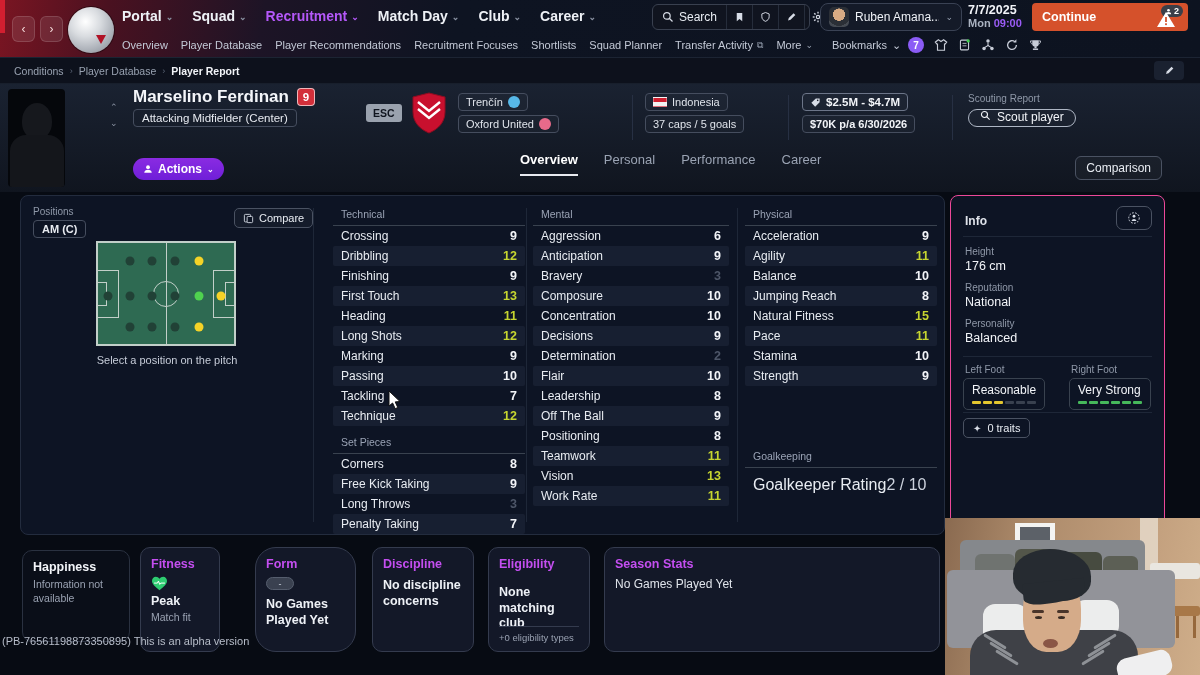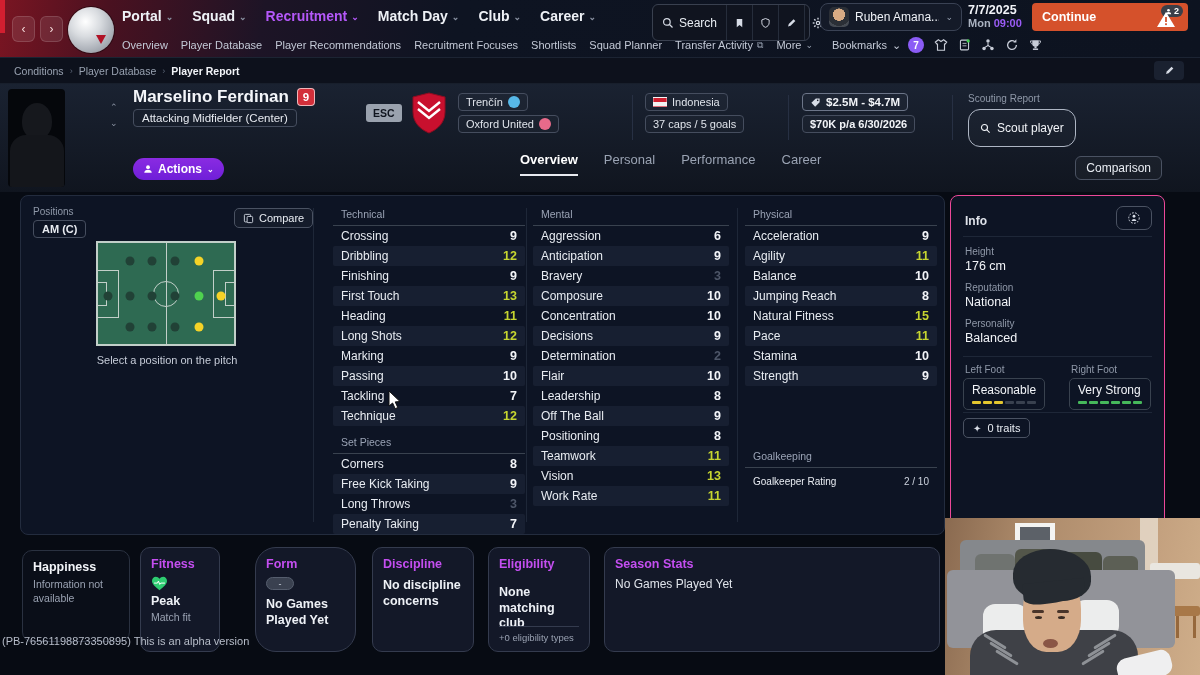--- a/index.html
+++ b/index.html
@@ -22,21 +22,21 @@
     border-left:5px solid transparent; border-right:5px solid transparent; border-top:9px solid #b01226; }
   .navrow { position:absolute; left:122px; top:0; height:32px; display:flex; align-items:center; gap:19px; }
   .nav-item { display:flex; align-items:center; gap:4px; font-size:14px; font-weight:bold; color:#eef1f6; cursor:default; }
   .nav-item .chev { font-size:9px; color:#8b93a3; transform:translateY(1px); }
   .nav-item.active { color:#b558fa; }
   .nav-item.active .chev { color:#b558fa; }
   .subnavrow { position:absolute; left:122px; top:32px; height:26px; display:flex; align-items:center; gap:13px; }
   .subnav-item { font-size:11px; color:#c3c9d6; display:flex; align-items:center; gap:4px; }
   .subnav-item .miniicon { font-size:9px; color:#9aa3b3; }
 
-  .searchpill { position:absolute; left:652px; top:4px; width:158px; height:37px; border:1px solid #39404f;
+  .searchpill { position:absolute; left:652px; top:4px; width:158px; height:26px; border:1px solid #39404f;
     border-radius:6px; background:#10141f; display:flex; align-items:center; }
   .searchpill .slot { display:flex; align-items:center; justify-content:center; height:100%; padding:0 7px;
     border-left:1px solid #262d3b; }
   .searchpill .slot:first-child { border-left:none; gap:5px; font-size:12px; color:#e8ecf2; padding:0 9px; }
   .userchip { position:absolute; left:820px; top:3px; width:142px; height:28px; border:1px solid #3a4254;
     border-radius:8px; background:#141a28; display:flex; align-items:center; gap:6px; padding:0 8px; }
   .avatar { width:20px; height:20px; border-radius:5px;
     background:radial-gradient(circle at 50% 38%, #d8ab84 0 38%, #2b2f36 39% 70%, #454a52 71%); }
   .username { font-size:12px; color:#eef1f6; white-space:nowrap; overflow:hidden; flex:1; }
   .userchip .chev { font-size:9px; color:#9aa3b3; }
@@ -92,22 +92,22 @@
     font-size:10.5px; border-radius:3px; padding:3px 7px; }
   .crest { position:absolute; left:412px; top:8px; }
   .clubchips { position:absolute; left:458px; top:9px; display:flex; flex-direction:column; gap:4px; align-items:flex-start; }
   .circicon { width:12px; height:12px; border-radius:50%; display:inline-block; }
   .hdrdiv { position:absolute; top:11px; height:45px; width:1px; background:#273043; }
   .natgroup { position:absolute; left:645px; top:9px; display:flex; flex-direction:column; gap:4px; align-items:flex-start; }
   .valgroup { position:absolute; left:802px; top:9px; display:flex; flex-direction:column; gap:4px; align-items:flex-start; }
   .valchip { border-color:#6c7588; font-weight:bold; font-size:11.5px; color:#f2f4f8; }
   .scoutgroup { position:absolute; left:968px; top:9px; }
   .tinylabel { font-size:10px; color:#8f98a8; }
-  .scoutbtn { margin-top:5px; height:38px; border:1px solid #aeb6c4; border-radius:12px; padding:0 11px;
-    display:flex; align-items:center; gap:6px; font-size:12px; color:#f2f4f8; background:rgba(255,255,255,.02); }
+  .scoutbtn { margin-top:5px; height:18px; border:1px solid #aeb6c4; border-radius:12px; padding:0 11px;
+    display:flex; gap:6px; font-size:12px; color:#f2f4f8; background:rgba(255,255,255,.02); }
   .tabsrow { position:absolute; left:520px; top:68px; display:flex; gap:26px; }
   .tab { font-size:13px; color:#9aa3b3; padding-bottom:7px; }
   .tab.active { color:#ffffff; font-weight:bold; border-bottom:2px solid #e8eaf0; }
   .comparisonbtn { position:absolute; right:38px; top:72px; border:1px solid #4a5262; border-radius:6px;
     background:rgba(255,255,255,.03); padding:4px 10px; font-size:12px; color:#e8ecf2; }
 
   
   .mainpanel { position:absolute; left:20px; top:195px; width:925px; height:340px; background:#0d1424;
     border:1px solid #232c3e; border-radius:8px; }
   .vdiv { position:absolute; top:12px; bottom:12px; width:1px; background:#1e2738; }
@@ -135,21 +135,21 @@
   .dot.green { background:#4fd24f; }
   .pitchhint { position:absolute; left:12px; top:158px; width:268px; text-align:center; font-size:11px; color:#c6ccd8; }
 
   .attrcol { position:absolute; top:0; }
   .sechead { font-size:10.5px; color:#9aa3b5; padding:12px 8px 5px 8px; border-bottom:1px solid #39424f; }
   .attr-row { display:flex; justify-content:space-between; align-items:center; height:20px; padding:0 8px; border-radius:2px; }
   .attr-row:nth-child(even) { background:rgba(148,166,200,.08); }
   .attr-label { font-size:12px; color:#e8ecf2; }
   .attr-value { font-size:12.5px; font-weight:bold; }
   .t-mid { color:#f2f4f8; } .t-high { color:#c6d530; } .t-low { color:#4d5668; }
-  .gkrow { display:flex; justify-content:space-between; padding:8px 8px 0 8px; font-size:10px; color:#e8ecf2; }
+  .gkrow { display:flex; padding:8px 8px 0 8px; font-size:16px; color:#e8ecf2; }
   .gkrow .v { color:#cdd3de; }
 
   
   .infopanel { position:absolute; left:950px; top:195px; width:215px; height:340px; background:#0d1424;
     border:1px solid #ec4899; border-radius:8px; }
   .infotitle { position:absolute; left:14px; top:18px; font-size:12px; font-weight:bold; color:#dfe3ea; }
   .infoiconbtn { position:absolute; right:12px; top:10px; width:36px; height:24px; border:1px solid #4a5262;
     border-radius:7px; display:flex; align-items:center; justify-content:center; }
   .infodiv { position:absolute; left:12px; right:12px; height:1px; background:#1e2738; }
   .ifield { position:absolute; left:14px; }

